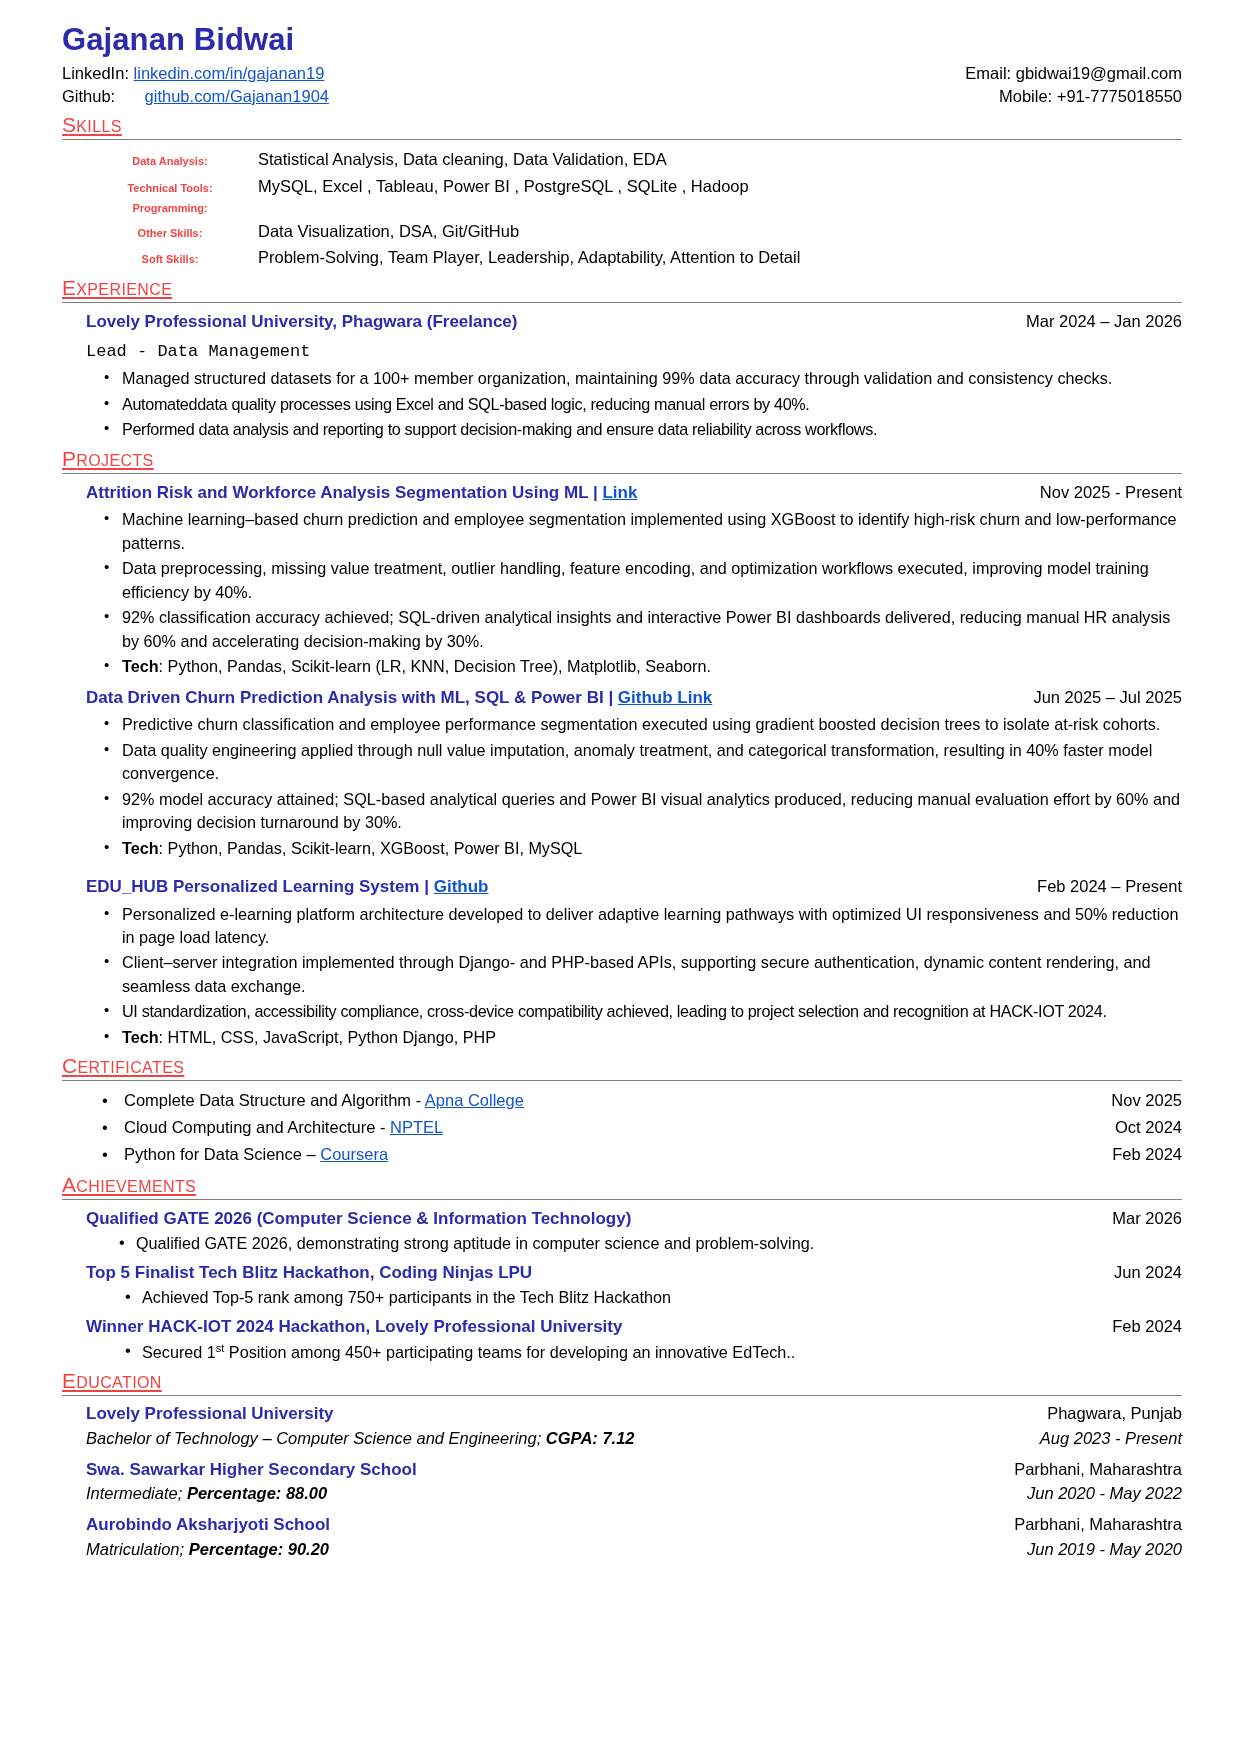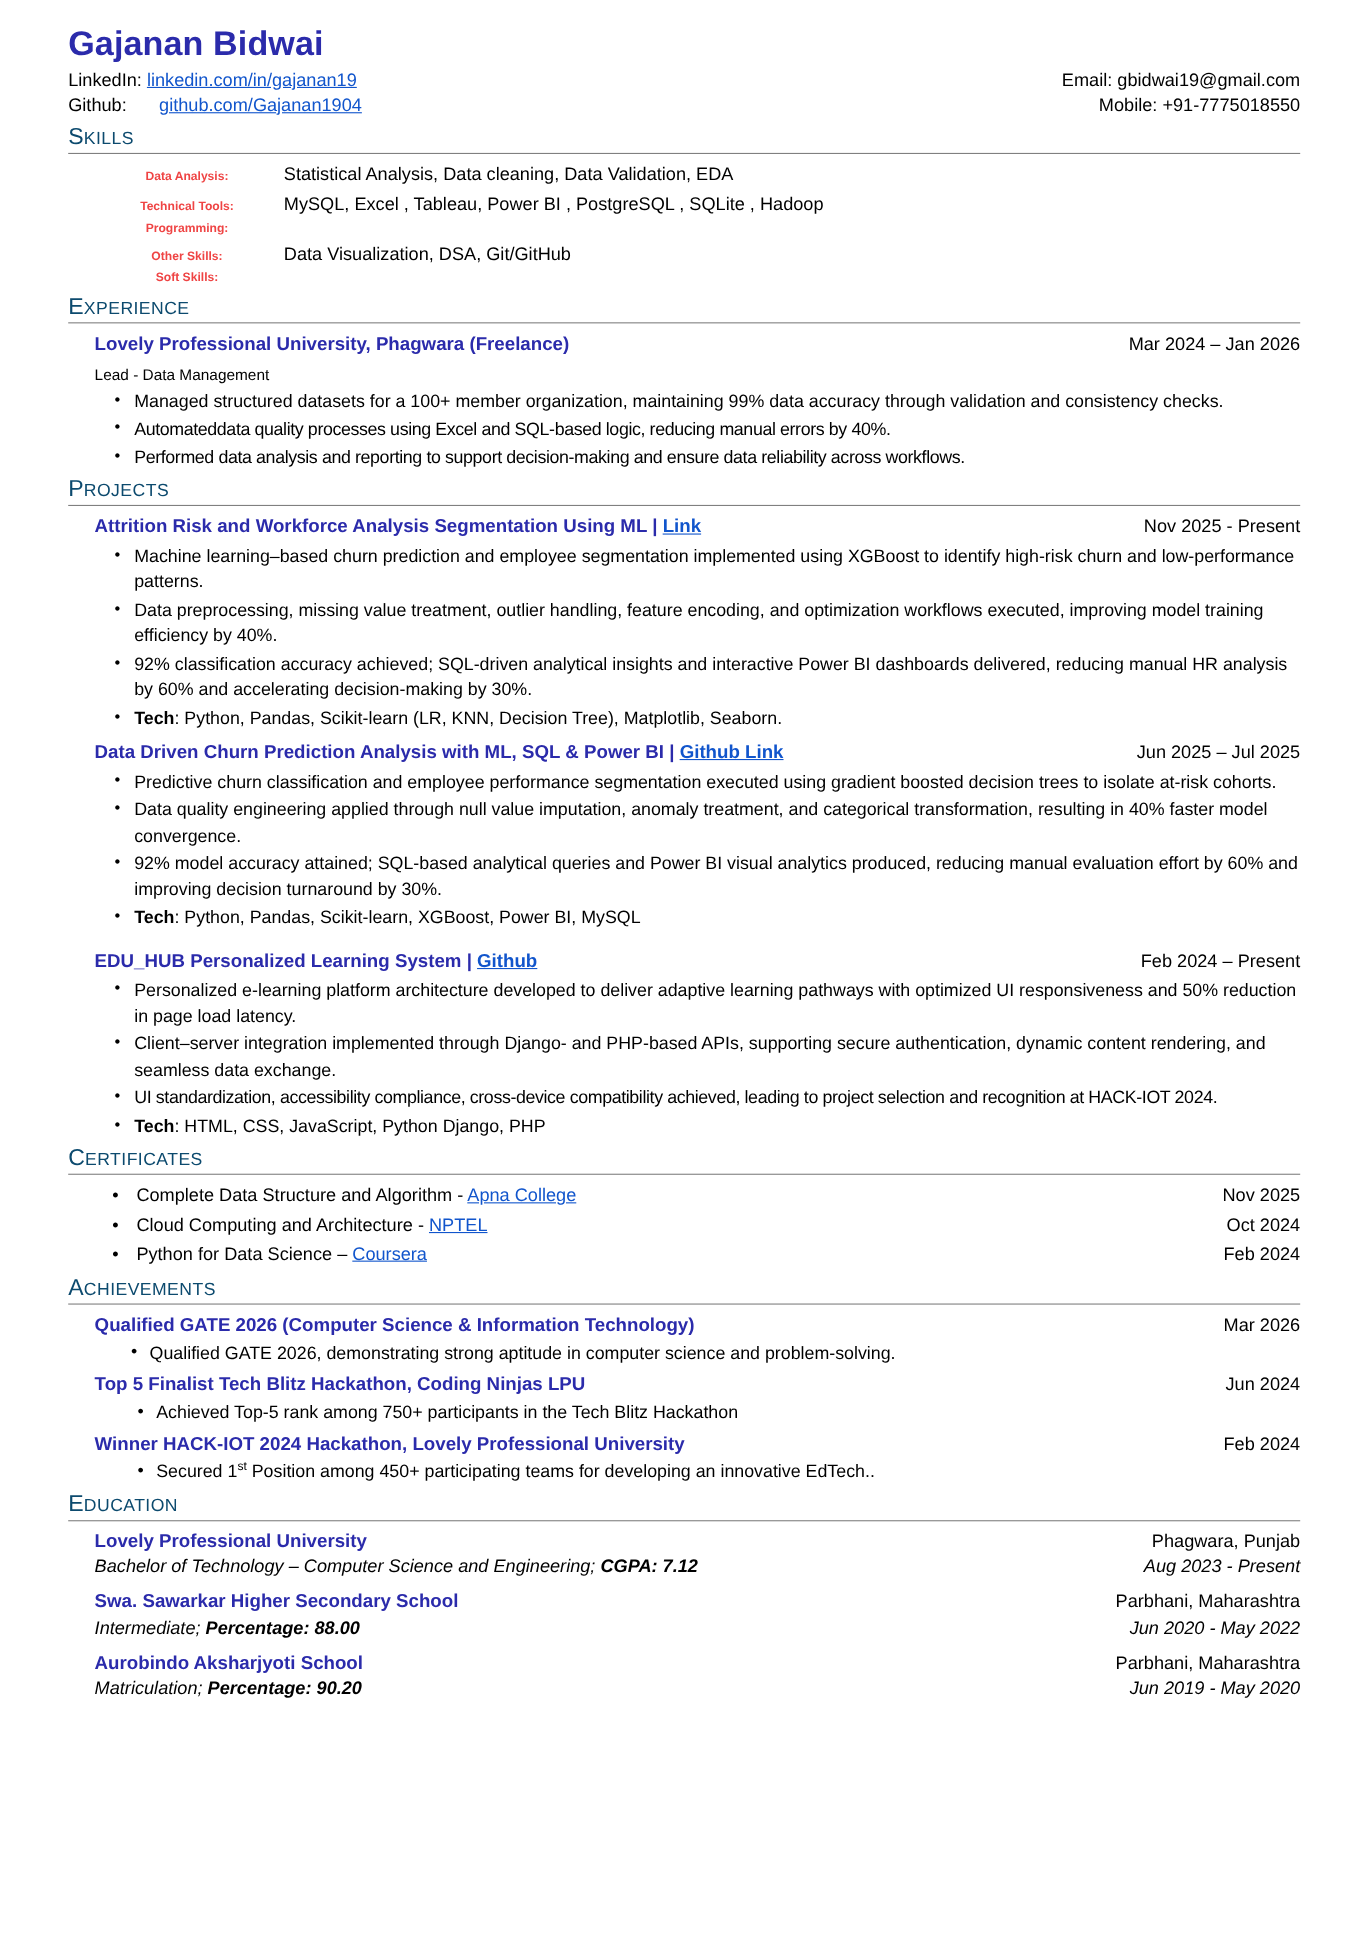--- a/index.html
+++ b/index.html
@@ -53,29 +53,30 @@
     text-align: right;
     color: #000;
   }
   .link {
     color: #1155cc;
     text-decoration: underline;
   }
 
   
   .section-head {
-    color: #0c4a6e;
+    color: #ef4444;
     font-weight: normal;
     font-size: 21px;
     line-height: 1.05;
     letter-spacing: 0.2px;
     margin: 6px 0 0 0;
     padding: 0;
     font-variant: small-caps;
     text-transform: lowercase;
+    text-decoration: underline;
   }
   .section-head::first-letter { font-size: 21px; }
   .section-rule {
     border: 0;
     border-top: 1.6px solid #808080;
     margin: 3px 0 6px 0;
     height: 0;
   }
 
   
@@ -117,24 +118,25 @@
     line-height: 1.5;
   }
   .entry-title .sep { color: #2b2bab; font-weight: bold; }
   .entry-date {
     font-size: 16.5px;
     color: #000;
     white-space: nowrap;
     padding-left: 14px;
   }
   .entry-sub {
-    font-size: 14px;
+    font-size: 17px;
     color: #000;
     margin-top: 4px;
     line-height: 1.5;
+    font-family: Liberation Mono, monospace;
   }
 
   ul.bullets {
     list-style: none;
     margin: 3px 0 0 0;
     padding: 0 0 0 14px;
   }
   ul.bullets > li {
     position: relative;
     padding-left: 22px;
@@ -285,20 +287,21 @@
     </div>
     <div class="skill-row">
       <span class="skill-label">Programming:</span>
     </div>
     <div class="skill-row">
       <span class="skill-label">Other Skills:</span>
       <span class="skill-value">Data Visualization, DSA, Git/GitHub</span>
     </div>
     <div class="skill-row">
       <span class="skill-label">Soft Skills:</span>
+      <span class="skill-value">Problem-Solving, Team Player, Leadership, Adaptability, Attention to Detail</span>
     </div>
   </div>
 
   <div class="section-head" style="font-variant: normal; text-transform: none;"><span style="font-size:21px">E</span><span style="font-size:16px;letter-spacing:0.4px">XPERIENCE</span></div>
   <hr class="section-rule">
   <div class="entry">
     <div class="entry-head">
       <span class="entry-title">Lovely Professional University, Phagwara (Freelance)</span>
       <span class="entry-date">Mar 2024 – Jan 2026</span>
     </div>

